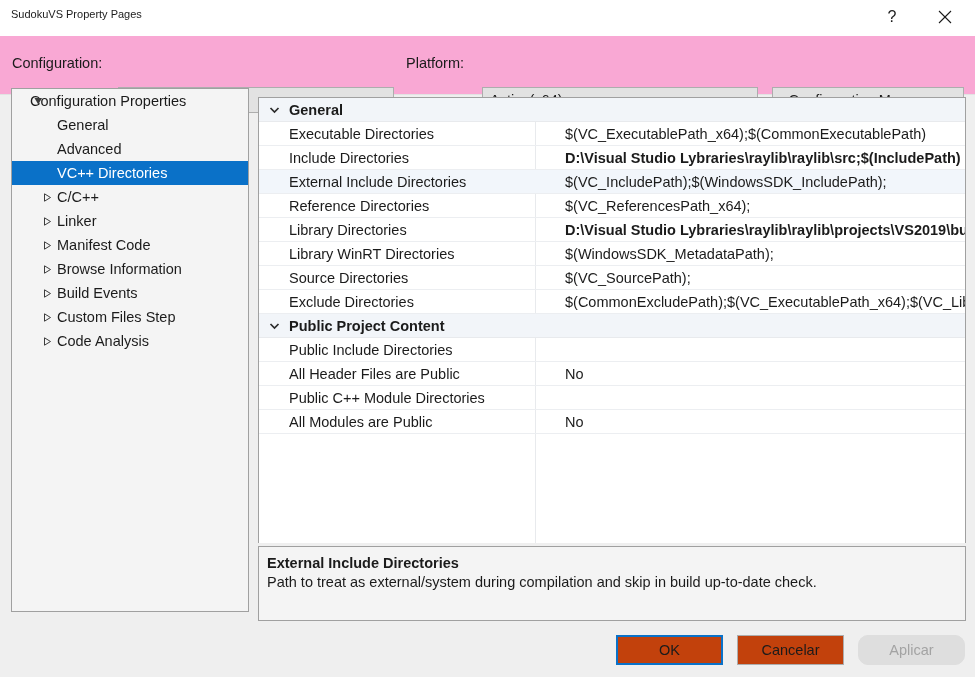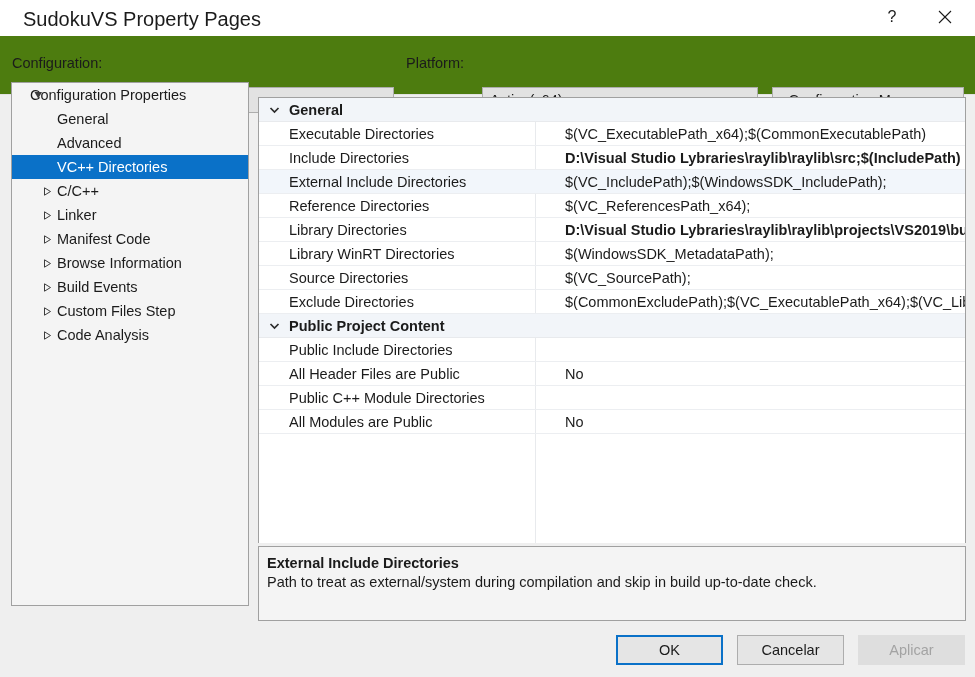--- a/index.html
+++ b/index.html
@@ -22,24 +22,23 @@
     position: absolute;
     left: 0; top: 0;
     width: 975px; height: 36px;
     background: #ffffff;
     display: flex;
     align-items: center;
   }
   .titlebar-text {
     position: absolute;
     left: 11px; top: 8px;
-    font-size: 20px;
-    color: #1b1b1b;
-    white-space: nowrap;
-    margin-left: 12px;
+    font-size: 11px;
+    color: #1b1b1b;
+    white-space: nowrap;
   }
   .title-btn {
     position: absolute;
     top: 0;
     width: 46px; height: 33px;
     display: flex;
     align-items: center;
     justify-content: center;
     background: transparent;
     border: none;
@@ -52,21 +51,21 @@
     font-size: 16px;
     color: #1b1b1b;
     line-height: 1;
   }
 
   
   .configbar {
     position: absolute;
     left: 0; top: 36px;
     width: 975px; height: 58px;
-    background: #4d7c0f;
+    background: #f9a8d4;
     border-bottom: 1px solid #e2e2e2;
     text-decoration: underline;
   }
   .lbl {
     position: absolute;
     font-size: 14.5px;
     color: #1b1b1b;
     white-space: nowrap;
   }
   .lbl.config-lbl   { left: 12px;  top: 19px; }
@@ -111,21 +110,21 @@
     padding: 0;
     display: flex;
     align-items: center;
     justify-content: center;
   }
   .btn.cfgmgr { left: 772px; top: 51px; width: 192px; height: 26px; }
 
   
   .treepanel {
     position: absolute;
-    left: 11px; top: 82px;
+    left: 11px; top: 88px;
     width: 238px; height: 524px;
     background: #f4f4f4;
     border: 1px solid #a0a0a0;
     box-sizing: border-box;
     overflow: hidden;
   }
   .tree-row {
     position: relative;
     height: 24px;
     display: flex;
@@ -247,21 +246,21 @@
     font-size: 14.5px;
     color: #1b1b1b;
     line-height: 1.35;
   }
 
   
   .footer-btn {
     position: absolute;
     top: 635px;
     height: 30px;
-    background: #e5e5e5;
+    background: #c2410c;
     border: 1px solid #adadad;
     box-sizing: border-box;
     font-family: "Liberation Sans", sans-serif;
     font-size: 14.5px;
     color: #1b1b1b;
     cursor: default;
     padding: 0;
     display: flex;
     align-items: center;
     justify-content: center;
@@ -269,20 +268,21 @@
   .footer-btn.ok {
     left: 616px; width: 107px;
     border: 2px solid #0a71c8;
   }
   .footer-btn.cancel { left: 737px; width: 107px; text-align: center; }
   .footer-btn.apply  {
     left: 858px; width: 107px;
     background: #dedede;
     border-color: #dedede;
     color: #a3a3a3;
+    border-radius: 10px;
   }
   .dialog-bg {
     position: absolute;
     left: 0; top: 94px;
     width: 975px; height: 583px;
     background: #efefef;
     z-index: -1;
   }
 </style>
 </head>

